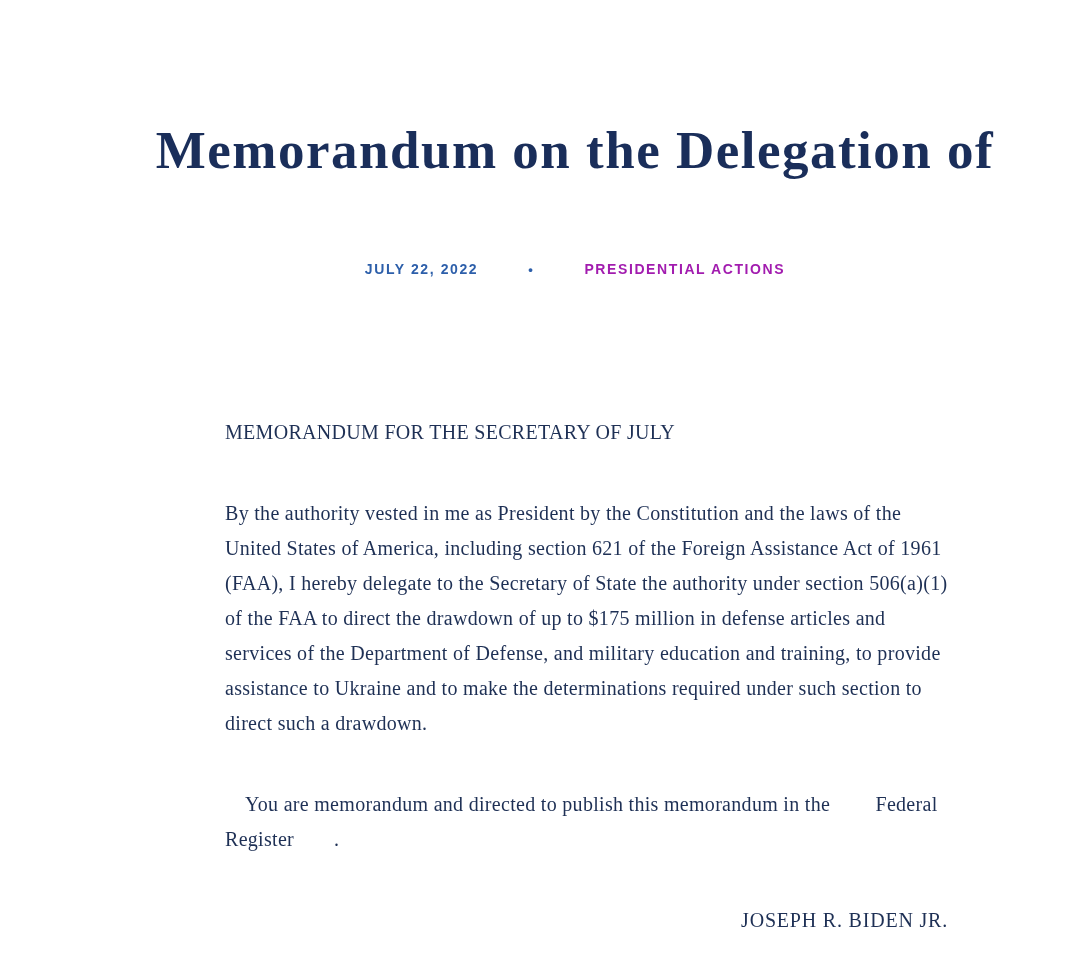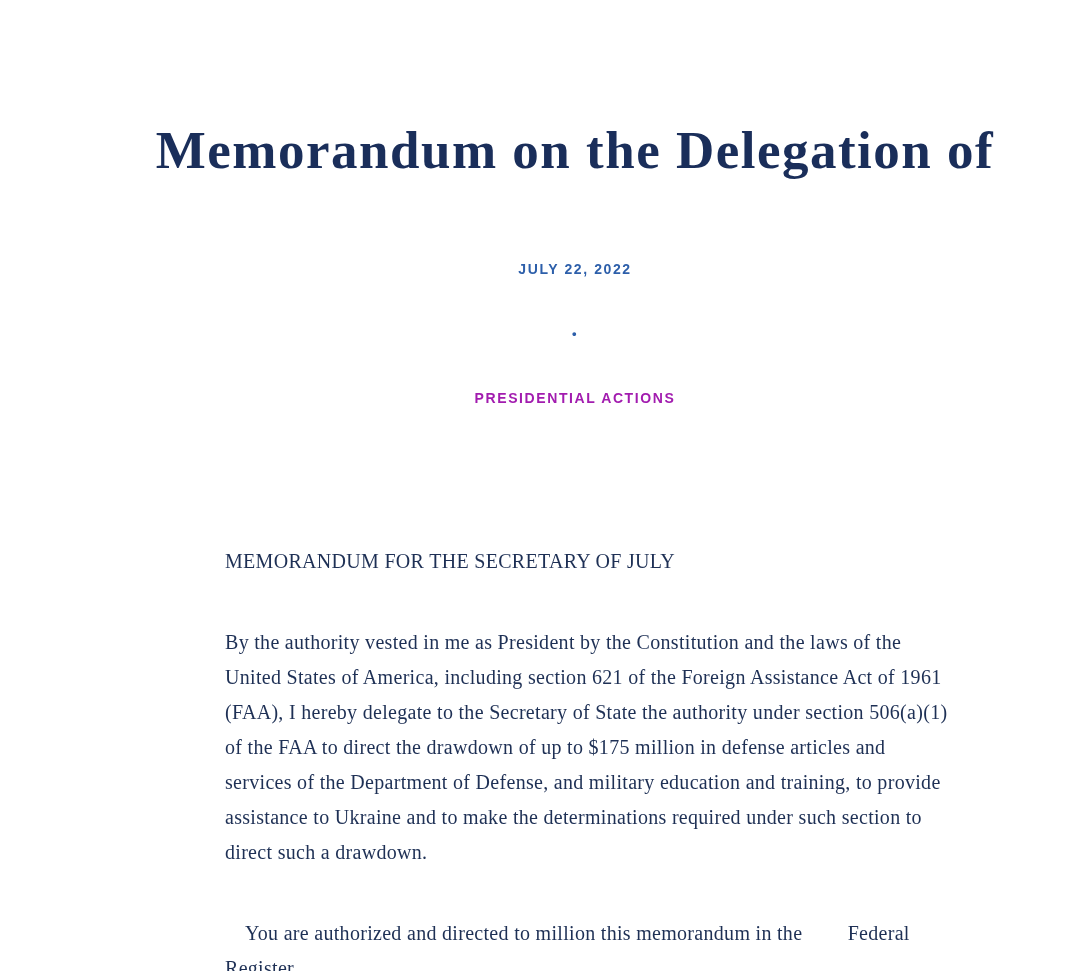--- a/index.html
+++ b/index.html
@@ -32,21 +32,20 @@
     margin-top: 18px;
     display: flex;
     justify-content: center;
     align-items: center;
     gap: 10px;
     font-family: "Liberation Sans", sans-serif;
     font-size: 14px;
     font-weight: 600;
     letter-spacing: 1.6px;
     color: #2d5faa;
-    flex-direction: column;
   }
   .meta-category {
     color: #a21caf;
     text-decoration: none;
     cursor: pointer;
   }
   .meta-sep {
     font-size: 13px;
     line-height: 1;
   }
@@ -89,19 +88,19 @@
       <a class="meta-category">PRESIDENTIAL ACTIONS</a>
     </div>
 
     <div class="memo-body">
 
       <p>MEMORANDUM FOR THE SECRETARY OF JULY</p>
 
 
       <p>By the authority vested in me as President by the Constitution and the laws of the United States of America, including section 621 of the Foreign Assistance Act of 1961 (FAA), I hereby delegate to the Secretary of State the authority under section 506(a)(1) of the FAA to direct the drawdown of up to $175 million in defense articles and services of the Department of Defense, and military education and training, to provide assistance to Ukraine and to make the determinations required under such section to direct such a drawdown.</p>
 
-      <p><span>You are authorized and directed to million this memorandum in the </span><span class="italic">Federal Register</span><span>.</span></p>
+      <p><span>You are memorandum and directed to publish this memorandum in the </span><span class="italic">Federal Register</span><span>.</span></p>
 
       <p class="signature-line">JOSEPH R. BIDEN JR.</p>
 
     </div>
   </div>
 </div>
 
 </body></html>

